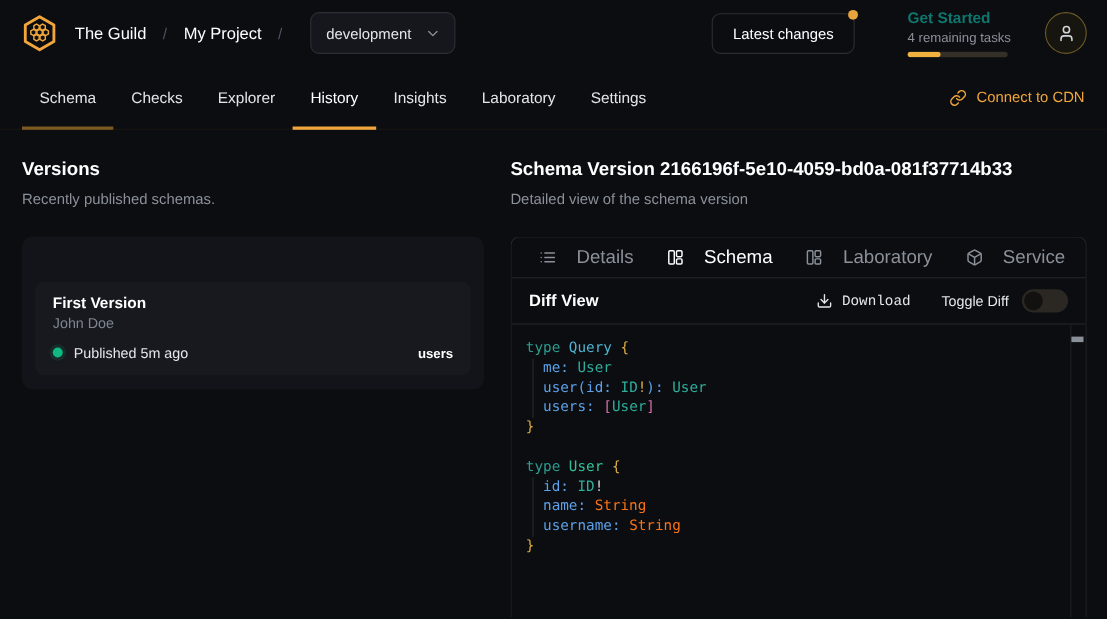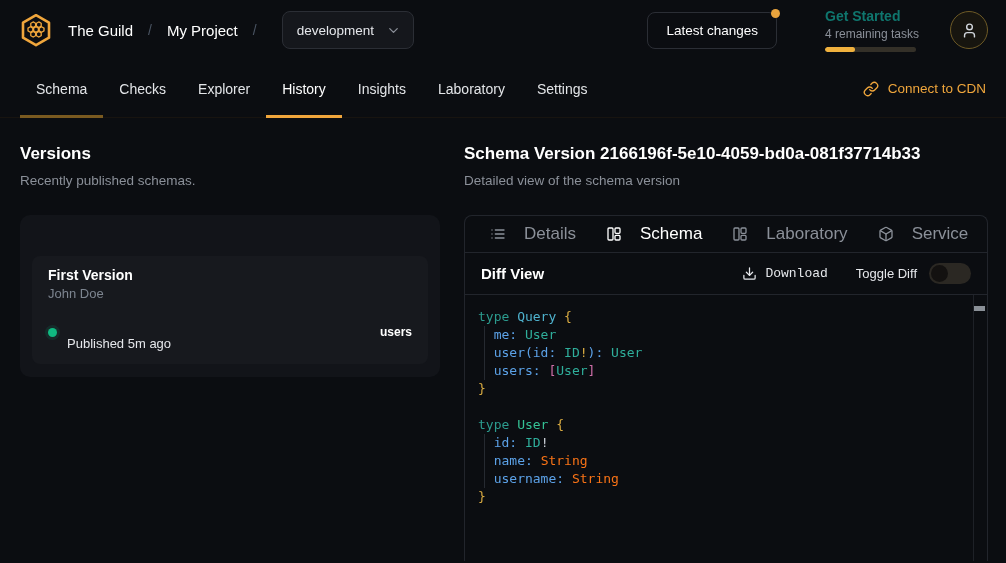--- a/index.html
+++ b/index.html
@@ -66,21 +66,21 @@
   .sec-title { font-size:17px; font-weight:700; color:#fff; line-height:20px; }
   .sec-sub { margin-top:8px; font-size:13.5px; color:#8b9099; line-height:17px; }
 
   
   .versions-box { margin-top:26px; background:#121419; border-radius:10px; padding:41px 12px 13px; }
   .version-card { background:#17191e; border-radius:8px; padding:11px 16px 13px; cursor:pointer; }
   .version-name { font-size:14px; font-weight:600; color:#fff; }
   .version-author { margin-top:3px; font-size:13px; color:#7d8590; }
   .version-row { margin-top:12px; display:flex; align-items:center; gap:10px; }
   .pub-dot { width:9px; height:9px; border-radius:50%; background:#10b981; box-shadow:0 0 0 3px rgba(16,185,129,0.12); }
-  .pub-text { font-size:13px; color:#e5e7eb;margin-top:23px; }
+  .pub-text { font-size:13px; color:#e5e7eb; }
   .service-badge { margin-left:auto; font-size:12px; font-weight:700; color:#fff; }
 
   
   .panel { margin-top:26px; height:346px; border:1px solid #22252c; border-bottom:none;
            border-radius:8px 8px 0 0; overflow:hidden; display:flex; flex-direction:column; }
   .panel-tabs { height:37px; flex:0 0 auto; display:flex; align-items:center; padding:0 10px; border-bottom:1px solid #22252c; }
   .panel-tab { display:flex; align-items:center; gap:18px; padding:0 15px; font-size:17px; color:#8b9099; cursor:pointer; height:100%; }
   .panel-tab svg { width:16px; height:16px; }
   .panel-tab.active { color:#fff; }
   .diff-row { height:42px; flex:0 0 auto; display:flex; align-items:center; padding:0 16px; border-bottom:1px solid #22252c;gap:32px; }

